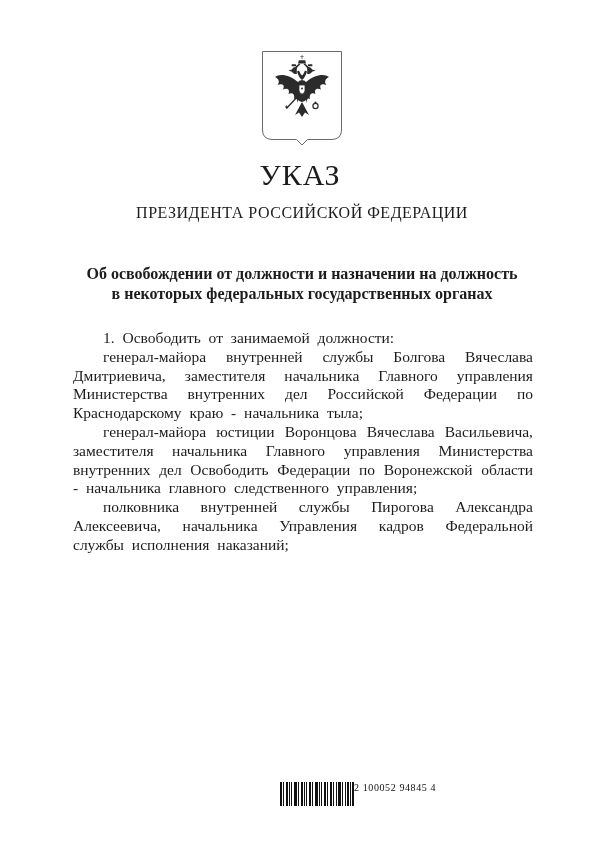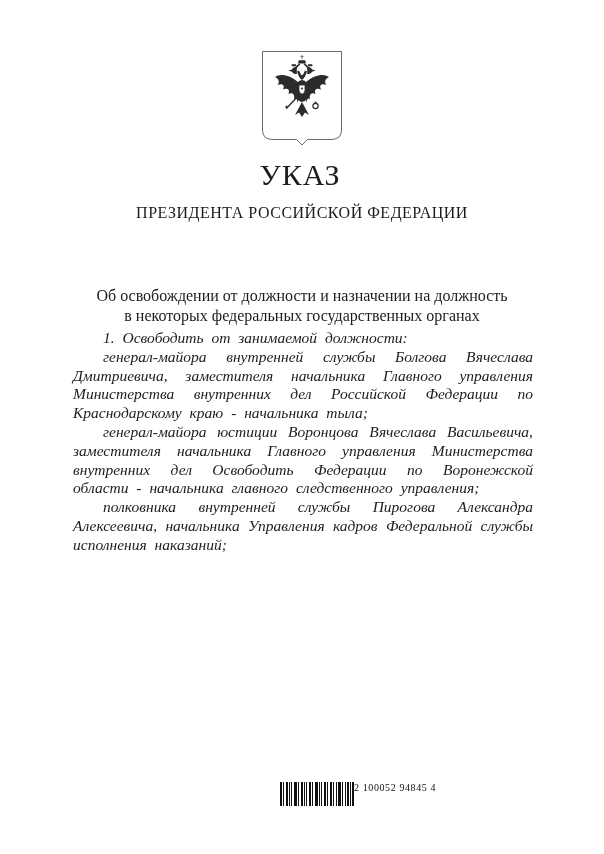--- a/index.html
+++ b/index.html
@@ -31,37 +31,35 @@
     text-align:center;
     font-size:16px;
     letter-spacing:0.5px;
     line-height:24px;
     font-weight:400;
   }
   .doc-heading{
     position:absolute;
     top:264px;left:52px;width:500px;
     text-align:center;
-    font-weight:normal;
+    font-weight:bold;
     font-size:16px;
     line-height:20px;
-    margin-top:22px;
   }
   .doc-body{
     position:absolute;
     top:329px;left:73px;width:460px;
     font-size:15.5px;
     line-height:18.8px;
     text-align:justify;
     word-spacing:4px;
   }
   .doc-body p{
     margin:0;
     text-indent:30px;
-    font-style:italic;
   }
   .barcode-block{
     position:absolute;
     left:266px;top:781px;
     width:86px;
     display:flex;
     flex-direction:row;
     align-items:flex-start;
   }
   .barcode-emblem{

